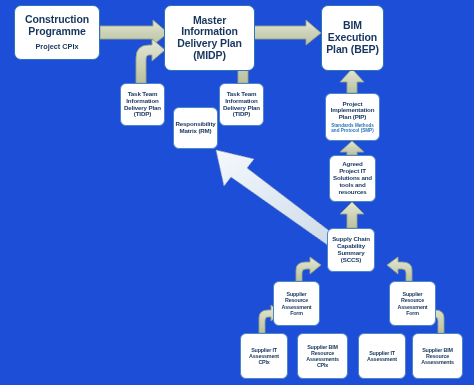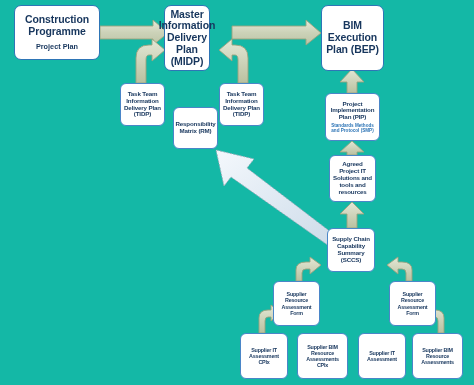--- a/index.html
+++ b/index.html
@@ -2,21 +2,21 @@
 <html><head>
 <meta charset="utf-8">
 <style>
   html,body{margin:0;padding:0;}
   body{
     width:474px;height:385px;
     background:#ffffff;
     font-family:"Liberation Sans", sans-serif;
     overflow:hidden;
   }
-  #canvas{position:relative;width:474px;height:385px;background:#14b8a6;}
+  #canvas{position:relative;width:474px;height:385px;background:#1d4ed8;}
 
   
   .box{
     position:absolute;
     box-sizing:border-box;
     background:#ffffff;
     border:1.4px solid #2e75b6;
     border-radius:7px;
     display:flex;
     flex-direction:column;
@@ -144,23 +144,23 @@
                Q444,310 435,310
                L432,310 L432,305 L422,313 L432,321 L432,317 L435,317
                Q438,317 438,321
                L438,333 Z" fill="url(#gGreen)" stroke="#9aa37e" stroke-width="0.9"></path>
     </g>
   </svg>
 
   <div id="nodes">
       <div class="box" style="left: 14px; top: 5px; width: 86px; height: 55px;">
         <div class="t-lg">Construction<br>Programme</div>
-        <div class="sub">Project Plan</div>
-      </div>
-      <div class="box" style="left: 164px; top: 5px; width: 46px; height: 66px;">
+        <div class="sub">Project CPIx</div>
+      </div>
+      <div class="box" style="left: 164px; top: 5px; width: 91px; height: 66px;">
         <div class="t-lg">Master<br>Information<br>Delivery Plan<br>(MIDP)</div>
       </div>
       <div class="box" style="left: 321px; top: 5px; width: 63px; height: 66px; align-items: center;">
         <div class="t-lg">BIM<br>Execution<br>Plan (BEP)</div>
       </div>
       <div class="box thin" style="left: 120px; top: 83px; width: 45px; height: 43px;">
         <div class="t-sm">Task Team<br>Information<br>Delivery Plan<br>(TIDP)</div>
       </div>
       <div class="box thin" style="left: 219px; top: 83px; width: 45px; height: 43px;">
         <div class="t-sm">Task Team<br>Information<br>Delivery Plan<br>(TIDP)</div>

